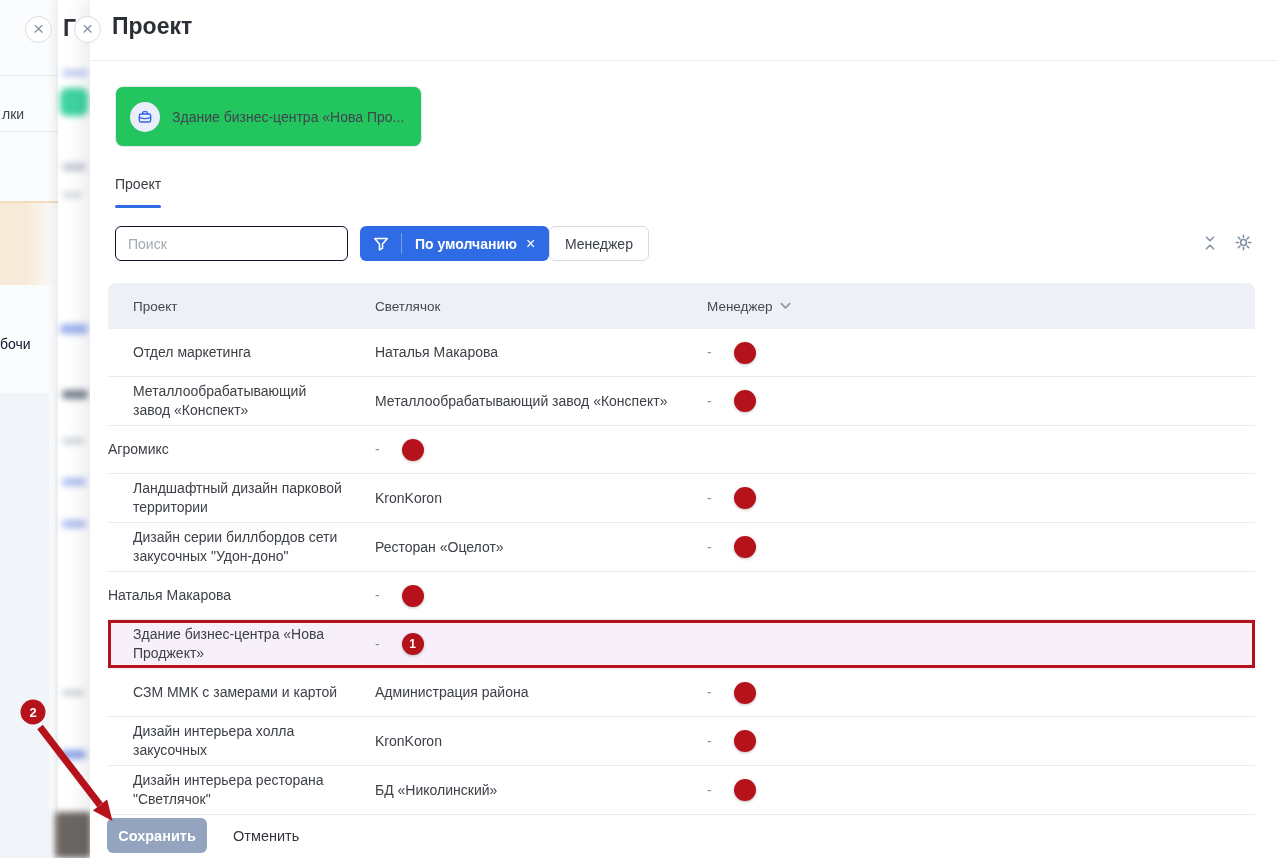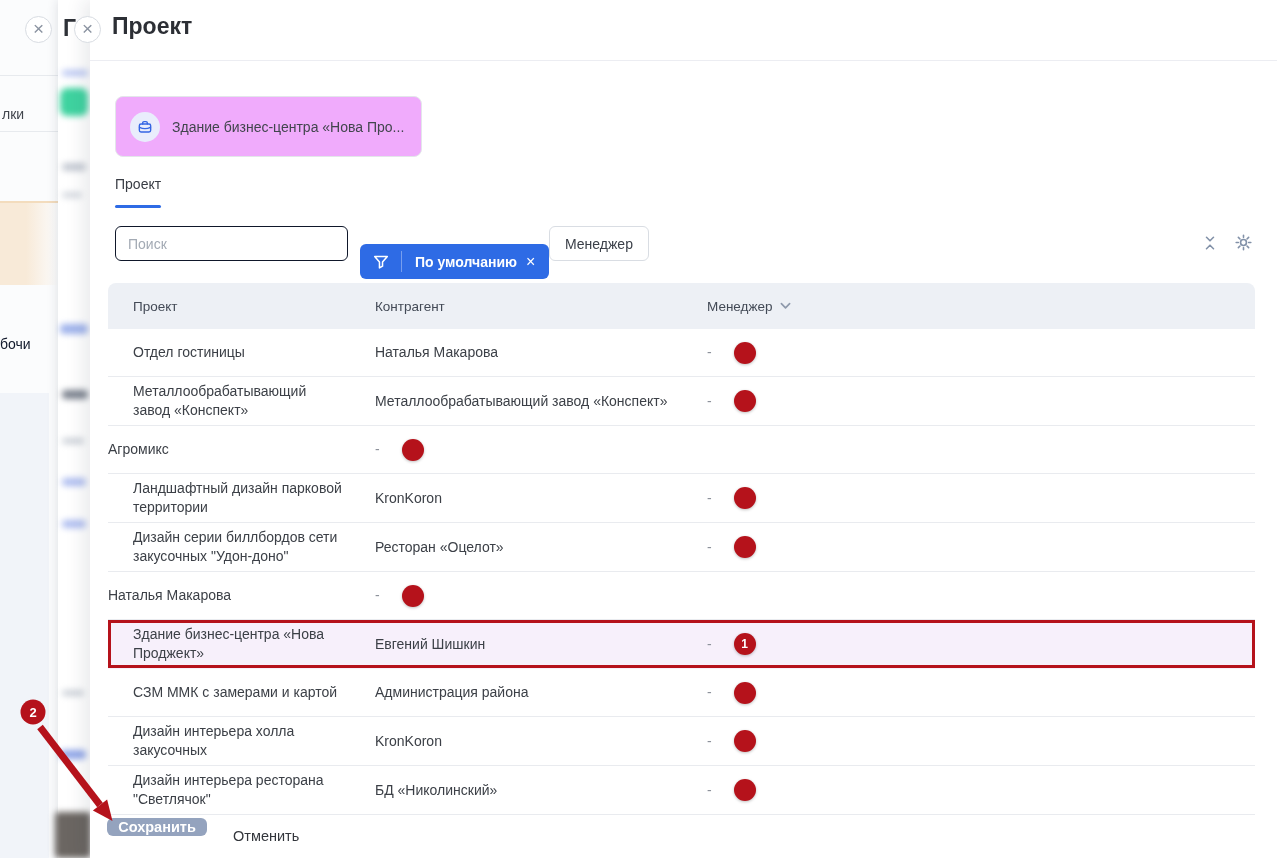--- a/index.html
+++ b/index.html
@@ -33,39 +33,39 @@
 
   
   .panel2 { left:90px; top:0; width:1187px; height:858px; background:#ffffff;
     box-shadow:-6px 0 18px rgba(25,35,60,.10); z-index:4; }
   .modal-title { position:absolute; left:22px; top:13px; font-size:23px;
     font-weight:600; color:#2c2f35; }
   .header-divider { position:absolute; left:0; top:60px; width:1187px; height:1px;
     background:#ecedf2; }
 
   
-  .entity-card { position:absolute; left:25px; top:96px; width:307px; height:61px;
-    border:1px solid #e3e6ea; border-radius:8px; background:#f0abfc; display:flex;
+  .entity-card { position:absolute; left:25px; top:86px; width:307px; height:61px;
+    border:1px solid #e3e6ea; border-radius:8px; background:#22c55e; display:flex;
     align-items:center; padding:0 14px; gap:12px; cursor:pointer; }
   .entity-icon { width:30px; height:30px; border-radius:50%; background:#e9edfc;
     display:flex; align-items:center; justify-content:center; flex:0 0 auto; }
   .entity-label { font-size:14px; color:#41454d; white-space:nowrap; overflow:hidden; }
 
   
   .tab { position:absolute; left:25px; top:176px; font-size:14px; color:#383c44;
     cursor:pointer; }
   .tab-underline { position:absolute; left:25px; top:205px; width:46px; height:3px;
     background:#2e6be5; border-radius:2px; }
 
   
   .search-input { position:absolute; left:25px; top:226px; width:233px; height:35px;
     border:1px solid #0f172a; border-radius:6px; padding:0 12px; font-size:14px;
     color:#3b4049; outline:none; font-family:inherit; }
   .search-input::placeholder { color:#a3aab4; }
-  .filter-btn { position:absolute; left:270px; top:244px; height:35px; background:#2e6be5;
+  .filter-btn { position:absolute; left:270px; top:226px; height:35px; background:#2e6be5;
     border-radius:6px; display:flex; align-items:center; cursor:pointer; color:#fff; }
   .filter-funnel { width:41px; height:35px; display:flex; align-items:center;
     justify-content:center; }
   .filter-sep { width:1px; height:21px; background:rgba(255,255,255,.35); }
   .filter-chip { display:flex; align-items:center; gap:9px; padding:0 14px 0 13px;
     font-size:14px; font-weight:600; }
   .chip-x { font-size:16px; font-weight:400; cursor:pointer; line-height:1; }
   .manager-btn { position:absolute; left:459px; top:226px; height:35px; padding:0 15px;
     background:#fff; border:1px solid #d9dde3; border-radius:6px; font-size:14px;
     color:#3b4049; display:flex; align-items:center; cursor:pointer; }
@@ -87,21 +87,21 @@
   .trow .c1 { padding-left:25px; padding-right:30px; }
   .trow .c2 { padding-right:20px; }
   .trow .c3 { color:#8d929b; display:flex; align-items:center; gap:22px; }
   .trow.highlight { background:#f7f0fb; box-shadow:inset 0 0 0 3px #b5121b;
     border-bottom-color:transparent; position:relative; z-index:2; }
   .row-badge { width:22px; height:22px; border-radius:50%; background:#b5121b;
     color:#fff; font-size:12px; font-weight:700; display:flex; align-items:center;
     justify-content:center; box-shadow:0 1px 3px rgba(0,0,0,.25); }
 
   
-  .save-btn { position:absolute; left:17px; top:818px; width:100px; height:18px;
+  .save-btn { position:absolute; left:17px; top:818px; width:100px; height:35px;
     background:#94a3be; border:none; border-radius:6px; color:#fff; font-size:14.5px;
     font-weight:600; font-family:inherit; cursor:pointer; }
   .cancel-btn { position:absolute; left:143px; top:818px; height:35px; background:none;
     border:none; color:#33363c; font-size:14.5px; font-family:inherit; cursor:pointer;
     display:flex; align-items:center; }
 
   
   .overlay-svg { position:absolute; left:0; top:0; width:1277px; height:858px;
     z-index:50; pointer-events:none; }
 </style>
@@ -186,31 +186,31 @@
       <svg width="19" height="19" viewBox="0 0 20 20" fill="none" stroke="#8291a8" stroke-width="1.7" stroke-linecap="round">
         <circle cx="10" cy="10" r="3.1"></circle>
         <path d="M10 2.3v2.3M10 15.4v2.3M2.3 10h2.3M15.4 10h2.3M4.6 4.6l1.7 1.7M13.7 13.7l1.7 1.7M15.4 4.6l-1.7 1.7M6.3 13.7l-1.7 1.7"></path>
       </svg>
     </span>
   </div>
 
   <div class="table">
     <div class="thead">
       <div class="hc1">Проект</div>
-      <div class="hc2">Контрагент</div>
+      <div class="hc2">Светлячок</div>
       <div class="hc3">
         <span>Менеджер</span>
         <svg width="11" height="8" viewBox="0 0 12 8" fill="none" stroke="#8e99ab" stroke-width="1.8" stroke-linecap="round" stroke-linejoin="round">
             <path d="M1.5 1.5L6 6l4.5-4.5"></path>
           </svg>
       </div>
     </div>
     <div id="tbody">
   <div class="trow">
-    <div class="cell c1">Отдел гостиницы</div>
+    <div class="cell c1">Отдел маркетинга</div>
     <div class="cell c2">Наталья Макарова</div>
     <div class="cell c3">
       <span class="dash">-</span>
       <span class="row-badge" hidden=""></span>
     </div>
   </div>
 
   <div class="trow">
     <div class="cell c1">Металлообрабатывающий завод «Конспект»</div>
     <div class="cell c2">Металлообрабатывающий завод «Конспект»</div>
@@ -249,21 +249,20 @@
   <div class="trow">
     <div class="cell c2">Наталья Макарова</div>
     <div class="cell c3">
       <span class="dash">-</span>
       <span class="row-badge" hidden=""></span>
     </div>
   </div>
 
   <div class="trow highlight">
     <div class="cell c1">Здание бизнес-центра «Нова Проджект»</div>
-    <div class="cell c2">Евгений Шишкин</div>
     <div class="cell c3">
       <span class="dash">-</span>
       <span class="row-badge">1</span>
     </div>
   </div>
 
   <div class="trow">
     <div class="cell c1">СЗМ ММК с замерами и картой</div>
     <div class="cell c2">Администрация района</div>
     <div class="cell c3">

